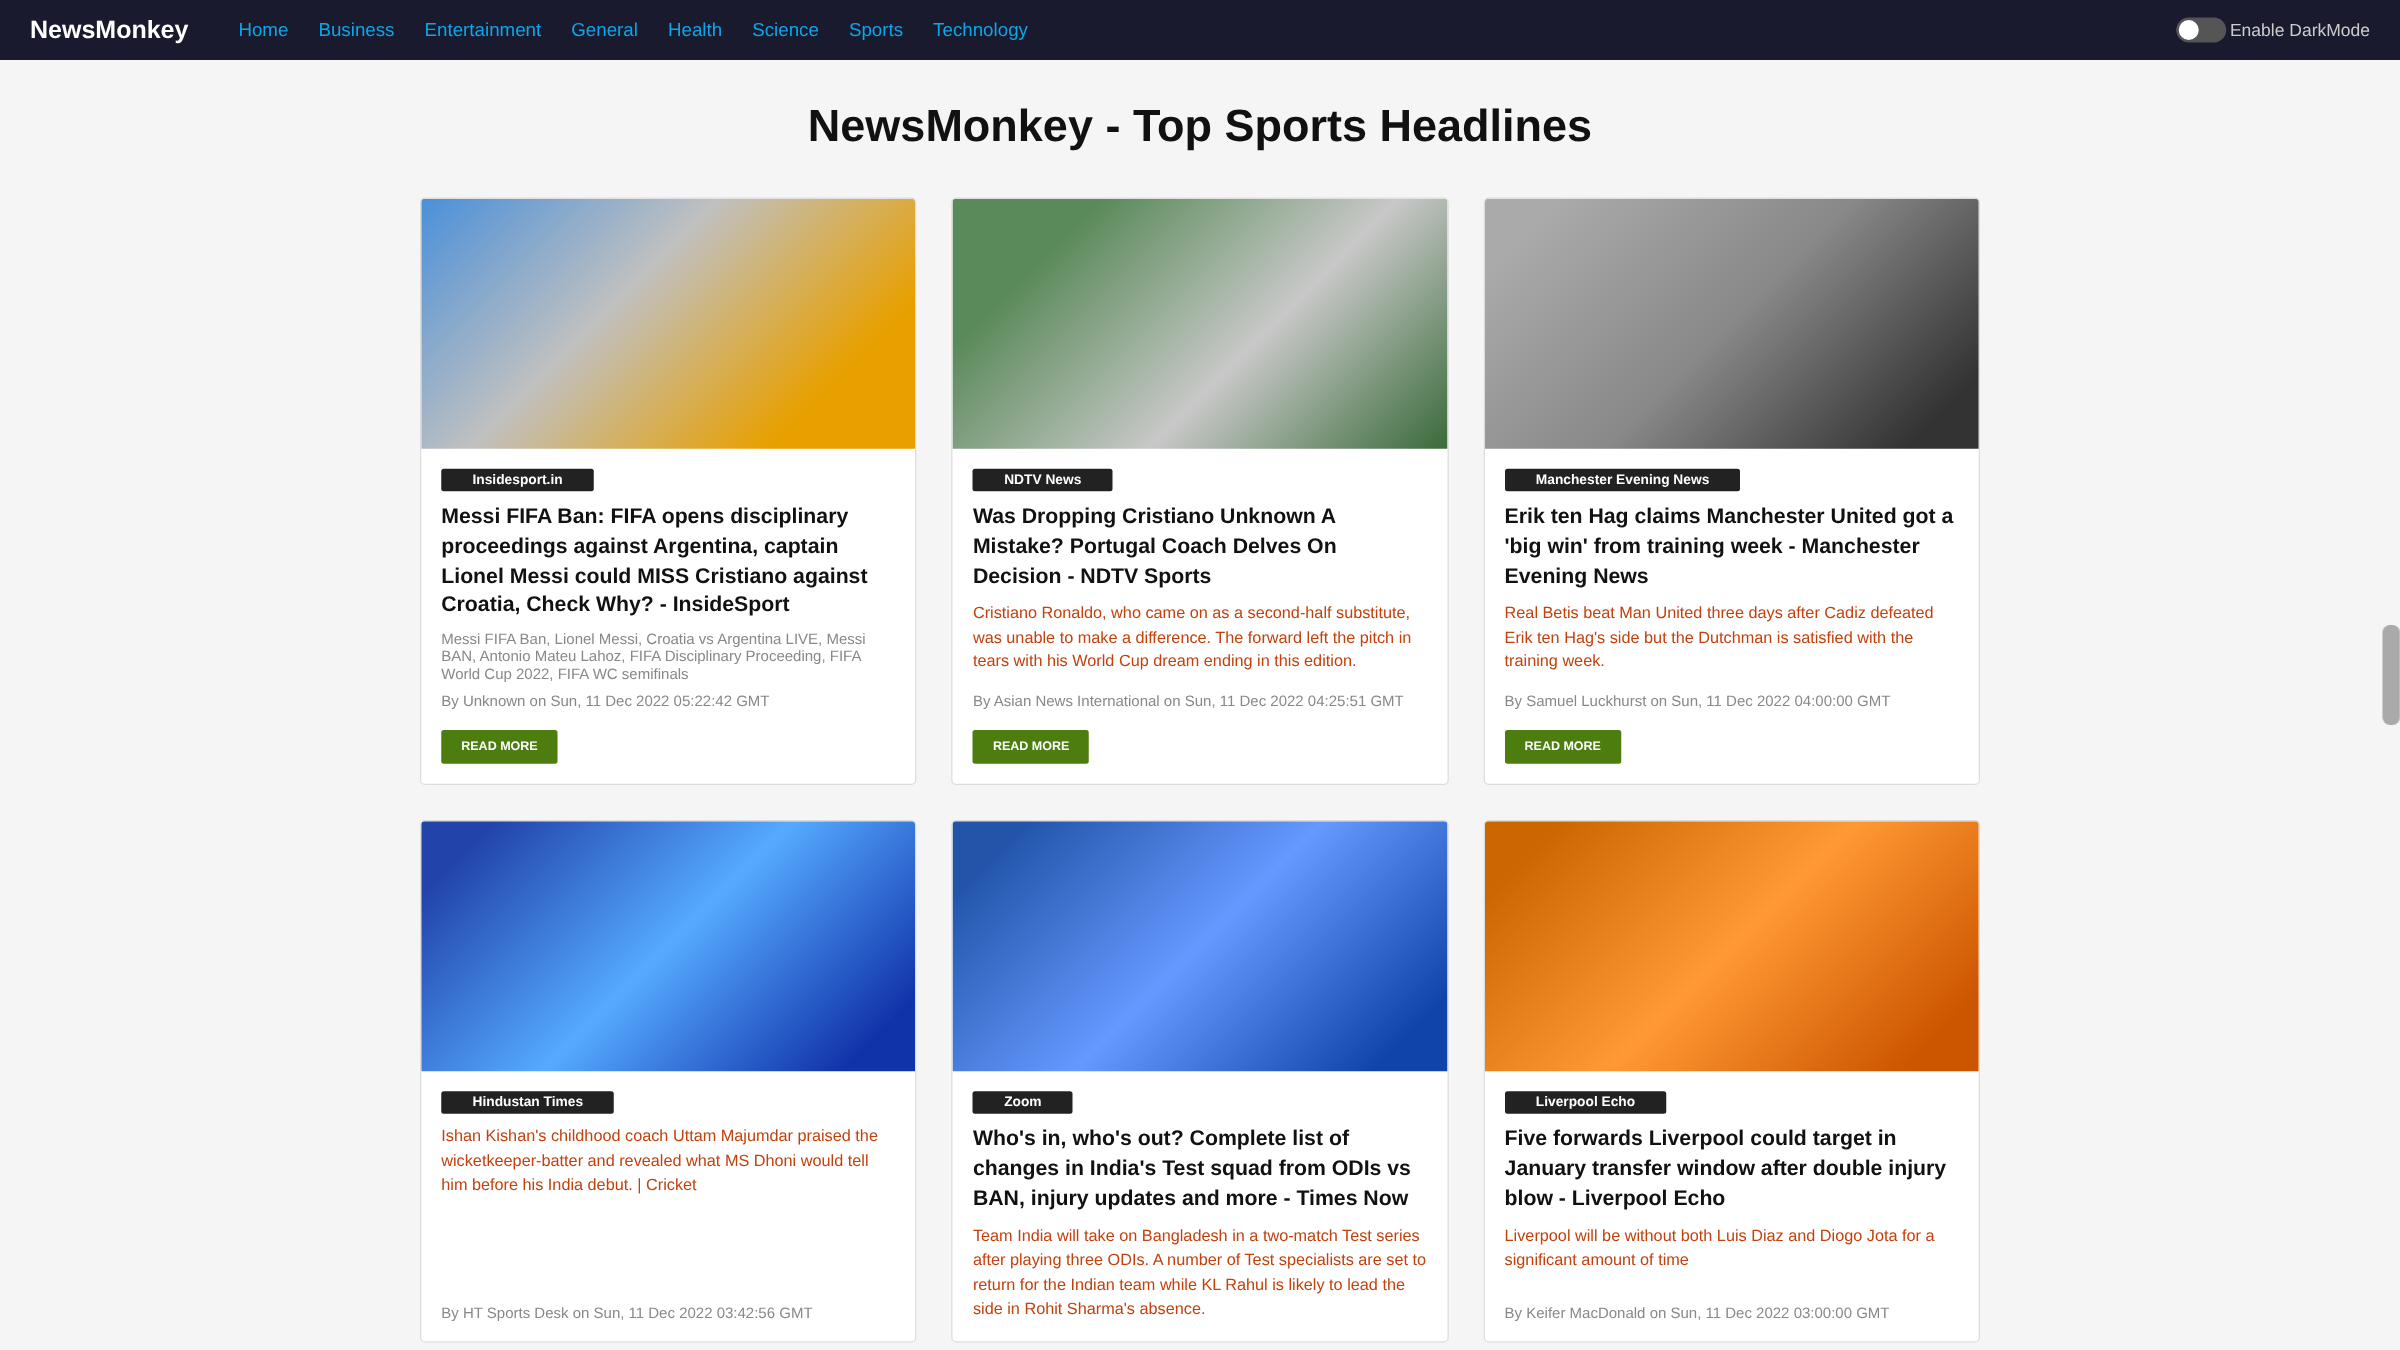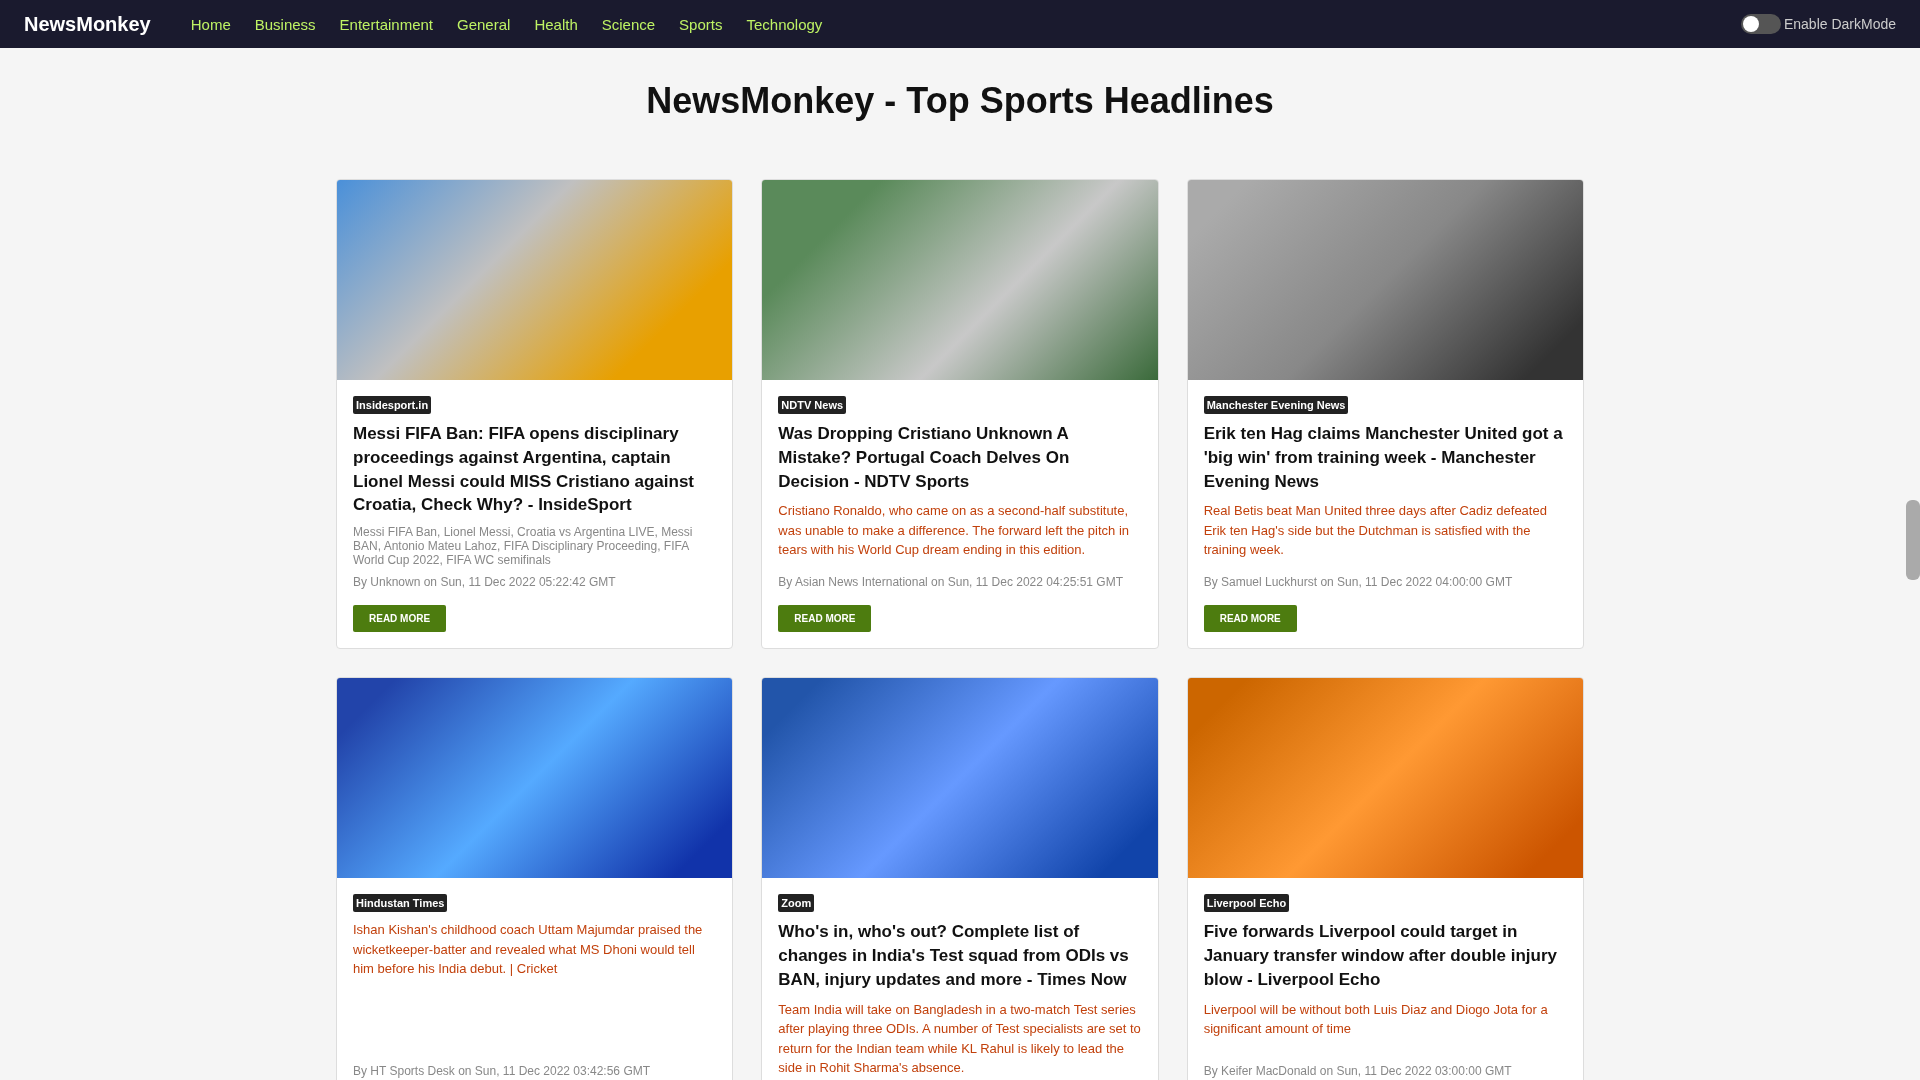--- a/index.html
+++ b/index.html
@@ -14,35 +14,35 @@
       height: 48px;
       gap: 28px;
     }
     .nav-brand {
       color: #fff;
       font-size: 20px;
       font-weight: bold;
       margin-right: 12px;
     }
     .nav-links { display: flex; gap: 24px; flex: 1; }
-    .nav-link { color: #bef264; font-size: 15px; cursor: pointer; text-decoration: none; }
+    .nav-link { color: #0ea5e9; font-size: 15px; cursor: pointer; text-decoration: none; }
     .nav-right { display: flex; align-items: center; gap: 3px; margin-left: auto; }
     .toggle-label { color: #ccc; font-size: 14px; }
     .toggle-switch {
       width: 40px; height: 20px; background: #555; border-radius: 10px;
       position: relative; cursor: pointer;
     }
     .toggle-knob {
       width: 16px; height: 16px; background: #fff; border-radius: 50%;
       position: absolute; top: 2px; left: 2px; transition: left 0.2s;
     }
 
     
     main { max-width: 1280px; margin: 0 auto; padding: 32px 16px; }
-    h1.page-title { text-align: center; font-size: 36px; font-weight: 700; margin-bottom: 57px; color: #111; }
+    h1.page-title { text-align: center; font-size: 36px; font-weight: 700; margin-bottom: 36px; color: #111; }
 
     
     .news-grid {
       display: grid;
       grid-template-columns: repeat(3, 1fr);
       gap: 28px;
     }
 
     
     .news-card {
@@ -58,21 +58,21 @@
       height: 200px;
       background: linear-gradient(135deg, #888 0%, #aaa 50%, #666 100%);
     }
     .card-body { padding: 16px; flex: 1; display: flex; flex-direction: column; gap: 8px; }
     .source-badge {
       display: inline-block;
       background: #222;
       color: #fff;
       font-size: 11px;
       font-weight: bold;
-      padding: 3px 3px;
+      padding: 3px 25px;
       border-radius: 2px;
       width: fit-content;
     }
     .card-title { font-size: 17px; font-weight: 700; line-height: 1.4; color: #111; }
     .card-desc { font-size: 13px; color: #c2410c; line-height: 1.5; flex: 1; }
     .card-meta { font-size: 12px; color: #888; }
     .read-more-btn {
       background: #4d7c0f;
       color: #fff;
       border: none;

